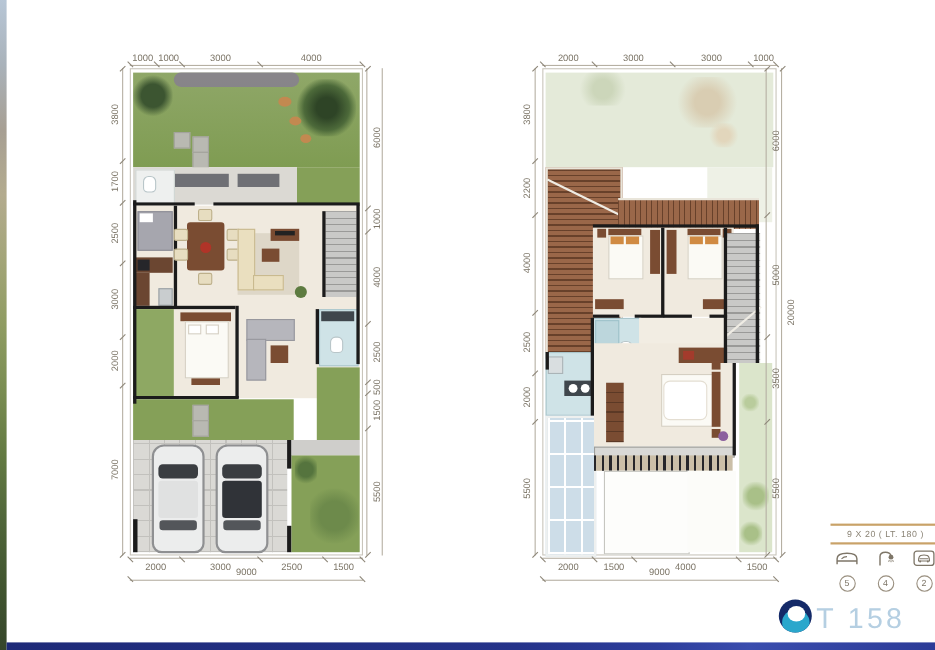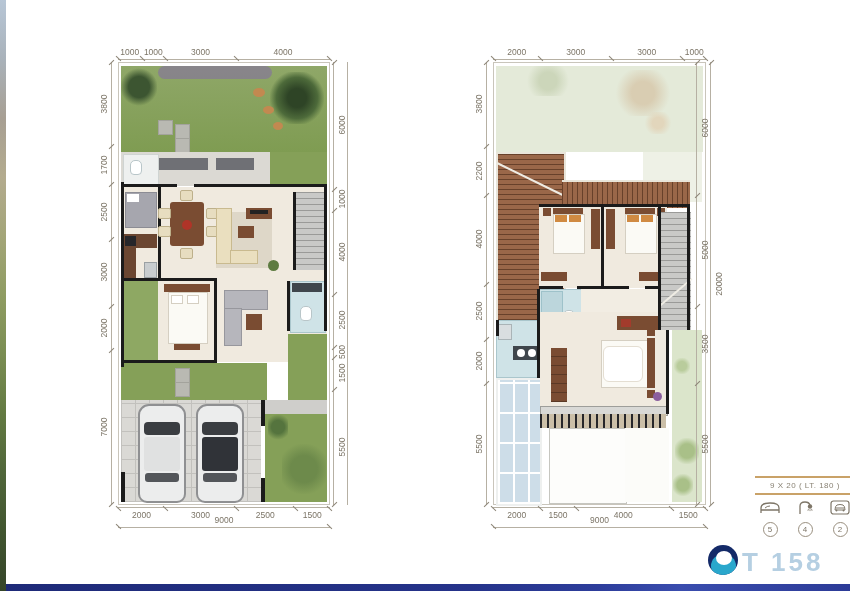--- a/index.html
+++ b/index.html
@@ -49,21 +49,21 @@
   .dim.vl .seg::before{left:-3.5px;top:0;}  .dim.vl .seg:last-child::after{left:-3.5px;bottom:0;}
   
   .info{position:absolute;left:755px;top:476px;width:100px;}
   .rule{height:2px;background:#c9a268;}
   .size-label{font-size:8px;letter-spacing:.5px;color:#8a8375;text-align:center;margin:3px 0;white-space:nowrap;}
   .features{display:flex;justify-content:space-between;margin-top:5px;}
   .feature{width:30px;text-align:center;}
   .cnt{width:13px;height:13px;border:1px solid #998f7f;border-radius:50%;font-size:8px;line-height:13px;text-align:center;color:#7e7668;margin:3px auto 0;}
   
   .brand{position:absolute;left:708px;top:541px;width:142px;height:42px;}
-  .watermark{position:absolute;left:34px;top:6px;font-size:26px;font-weight:bold;color:#b5cfe2;letter-spacing:3px;}
+  .watermark{position:absolute;left:34px;top:6px;font-size:26px;font-weight:normal;color:#b5cfe2;letter-spacing:3px;}
   .logo-row{position:absolute;left:0;top:4px;display:flex;align-items:center;}
   .logo-circle{width:30px;height:30px;border-radius:50%;background:#142a68;position:relative;overflow:hidden;}
   .logo-circle .teal{position:absolute;left:3px;top:9px;width:25px;height:24px;border-radius:50%;background:#2aa7cc;}
   .logo-circle .white{position:absolute;left:8px;top:6px;width:16px;height:14px;border-radius:50%;background:#fff;}
   .logo-text{font-size:24px;font-weight:800;color:#0c0c10;margin-left:6px;position:relative;}
   .edge-strip{position:absolute;left:0;top:0;width:6px;height:591px;
     background:linear-gradient(180deg,#b7c6d6 0%,#a9b2ba 10%,#a79f93 20%,#b3ab8e 30%,#a3a578 40%,#8f9c62 50%,#7a8d52 60%,#637a42 70%,#50663a 80%,#41552f 90%,#35452a 100%);}
   .bottom-bar{position:absolute;left:6px;bottom:0;width:844px;height:7px;
     background:linear-gradient(90deg,#1e2a78 0%,#25338a 55%,#2d3d9b 70%,#3a4dae 80%,#2c3b97 100%);}
 </style>

